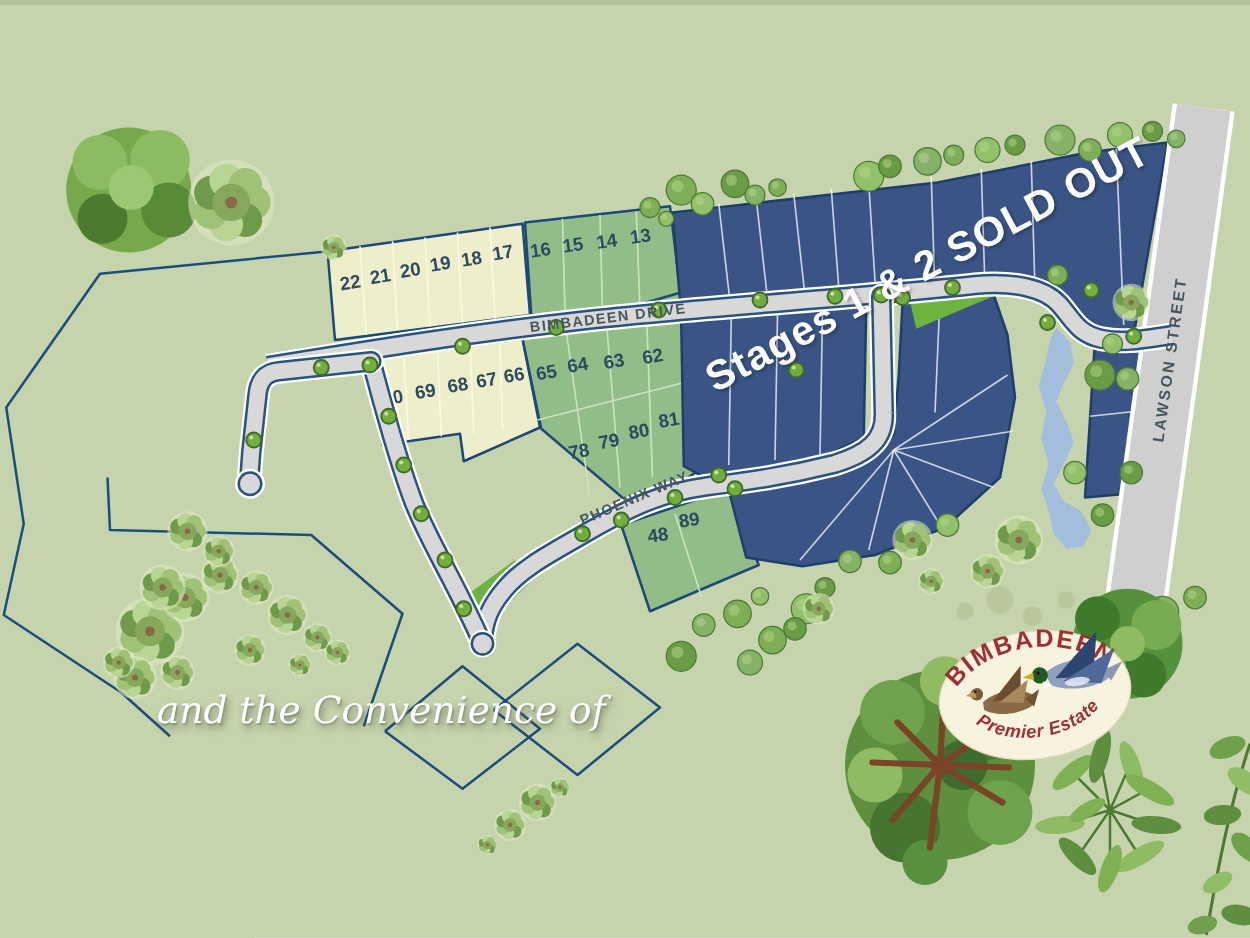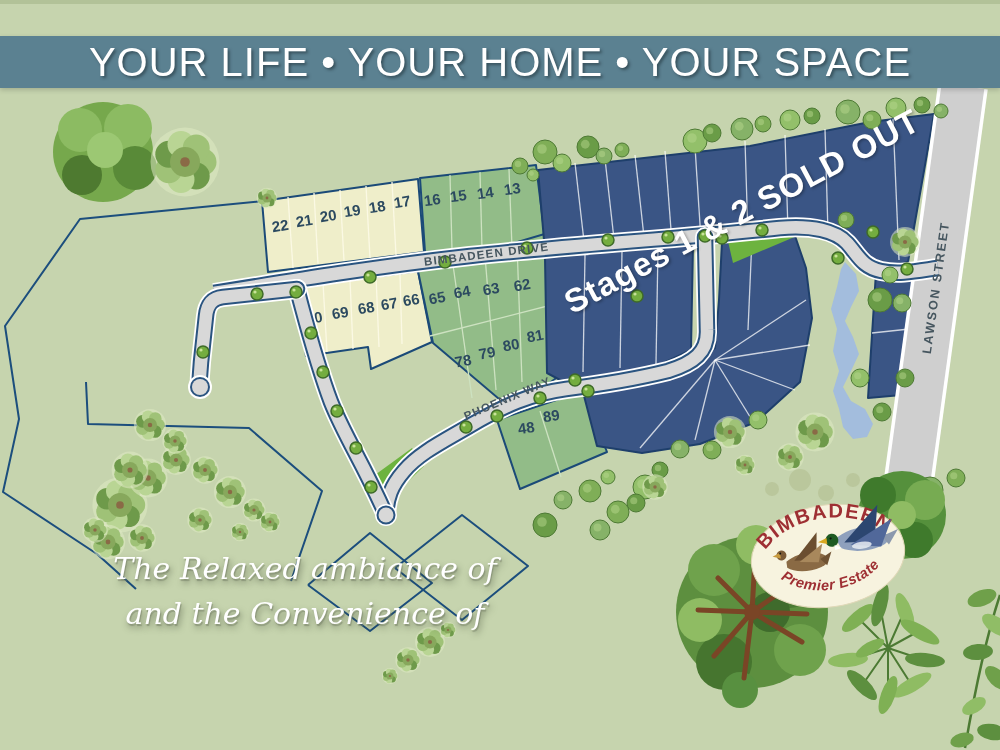--- a/index.html
+++ b/index.html
@@ -851,23 +851,19 @@
         <path d="M 820,558 L 832,552 L 826,565 Z" fill="#6f5232"></path>
         <path d="M 794,556 L 820,531 L 816,558 Z" fill="#6b4e30"></path>
         <path d="M 799,558 L 824,543 L 818,561 Z" fill="#a8885c"></path>
         <circle cx="782" cy="549" r="5" fill="#7c5c38"></circle>
         <polygon points="773,549 781,546 781,552" fill="#c79a3f"></polygon>
         <circle cx="781" cy="547" r="1" fill="#111111"></circle>
       </g>
     </g>
   </svg>
 
-  <div class="banner">
-    <span class="banner-title">YOUR LIFE • YOUR HOME • YOUR SPACE</span>
-  </div>
 
   <div class="soldout">Stages 1 &amp; 2 SOLD OUT</div>
 
   <div class="tagline">
-    <div>The Relaxed ambiance of</div>
     <div>and the Convenience of</div>
   </div>
 </div>
 
 </body></html>

